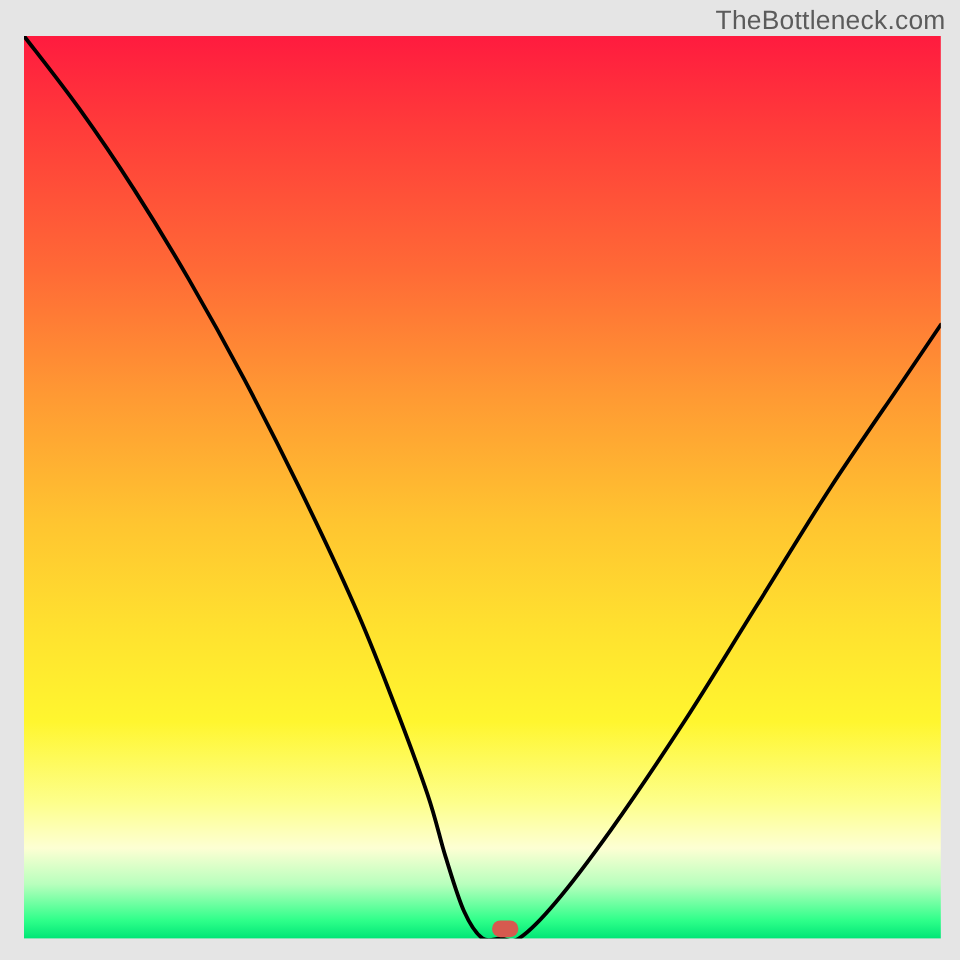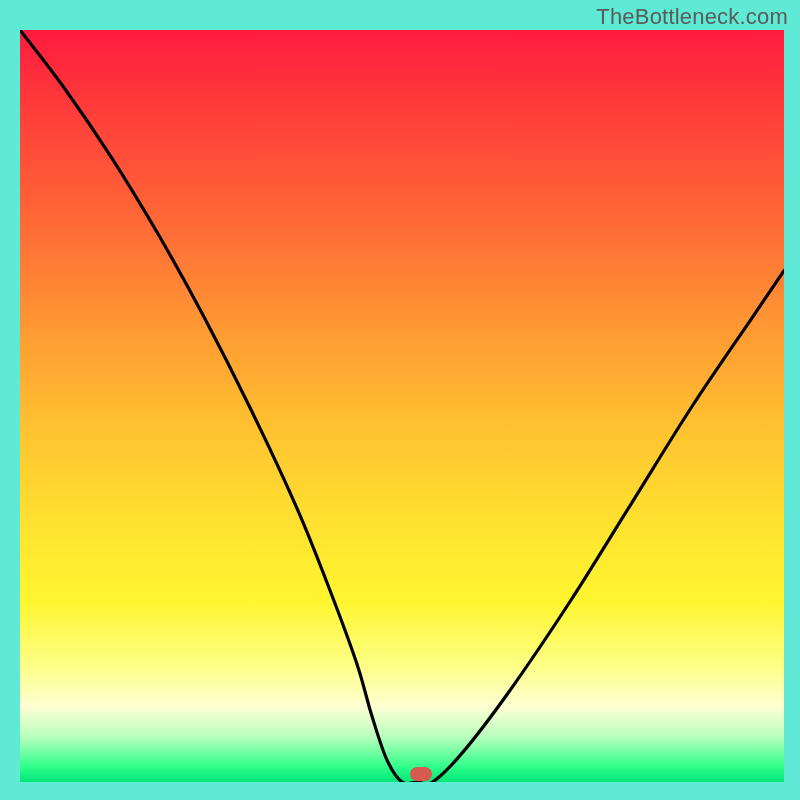--- a/index.html
+++ b/index.html
@@ -8,21 +8,21 @@
     width: 800px;
     height: 800px;
     background: #000;
     font-family: Arial, Helvetica, sans-serif;
     overflow: hidden;
   }
   .frame {
     position: relative;
     width: 800px;
     height: 800px;
-    background: #5eead4;
+    background: #e5e5e5;
   }
   .watermark {
     position: absolute;
     top: 4px;
     right: 12px;
     color: #5b5b5b;
     font-size: 22px;
     letter-spacing: 0.2px;
     font-weight: 400;
     z-index: 20;

